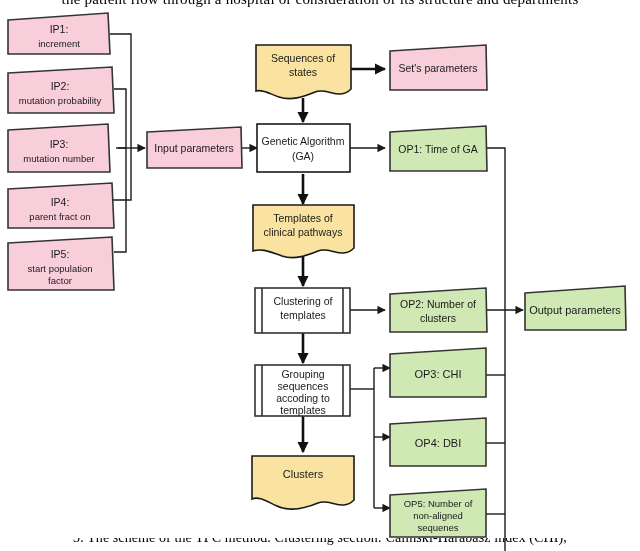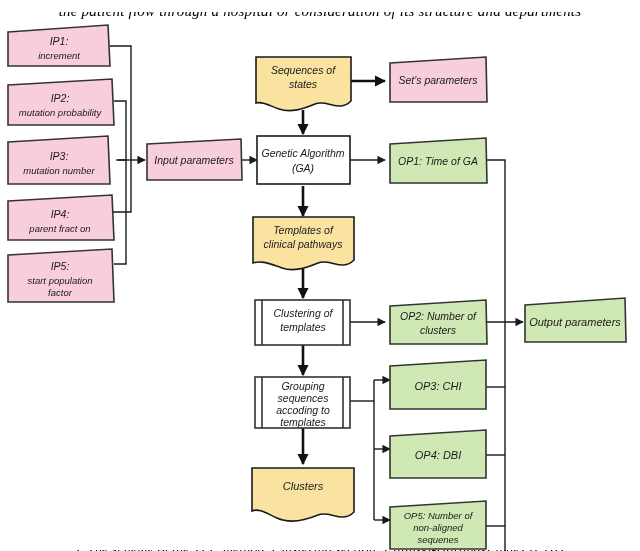--- a/index.html
+++ b/index.html
@@ -3,21 +3,21 @@
 <meta charset="utf-8">
 <style>
   html,body{margin:0;padding:0;}
   body{
     width:640px;height:551px;
     background:#ffffff;
     font-family:"Liberation Sans", sans-serif;
     overflow:hidden;
     position:relative;
   }
-  #stage{position:absolute;left:0;top:12px;width:640px;height:390px;font-style:italic;}
+  #stage{position:absolute;left:0;top:0;width:640px;height:390px;}
   svg#diagram{position:absolute;left:0;top:0;width:640px;height:551px;}
 
   .clip-text{
     font-family:"Liberation Serif", serif;
     color:#000;
     position:absolute;
     white-space:nowrap;
     overflow:hidden;
   }
   #top-clip{

